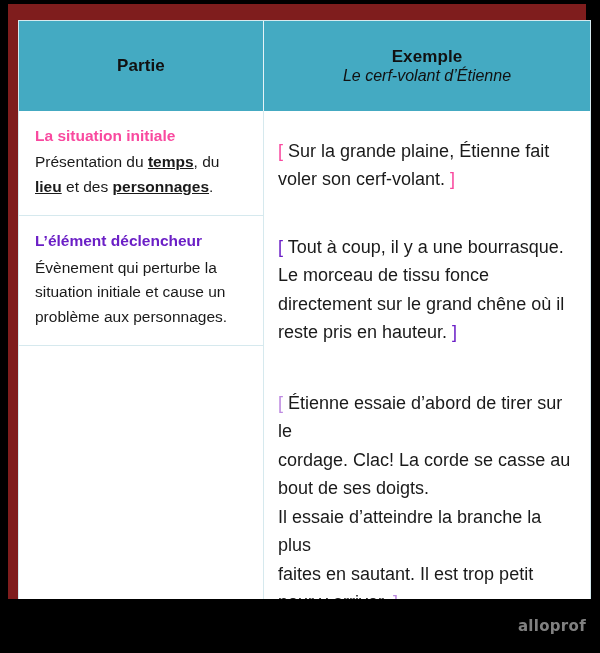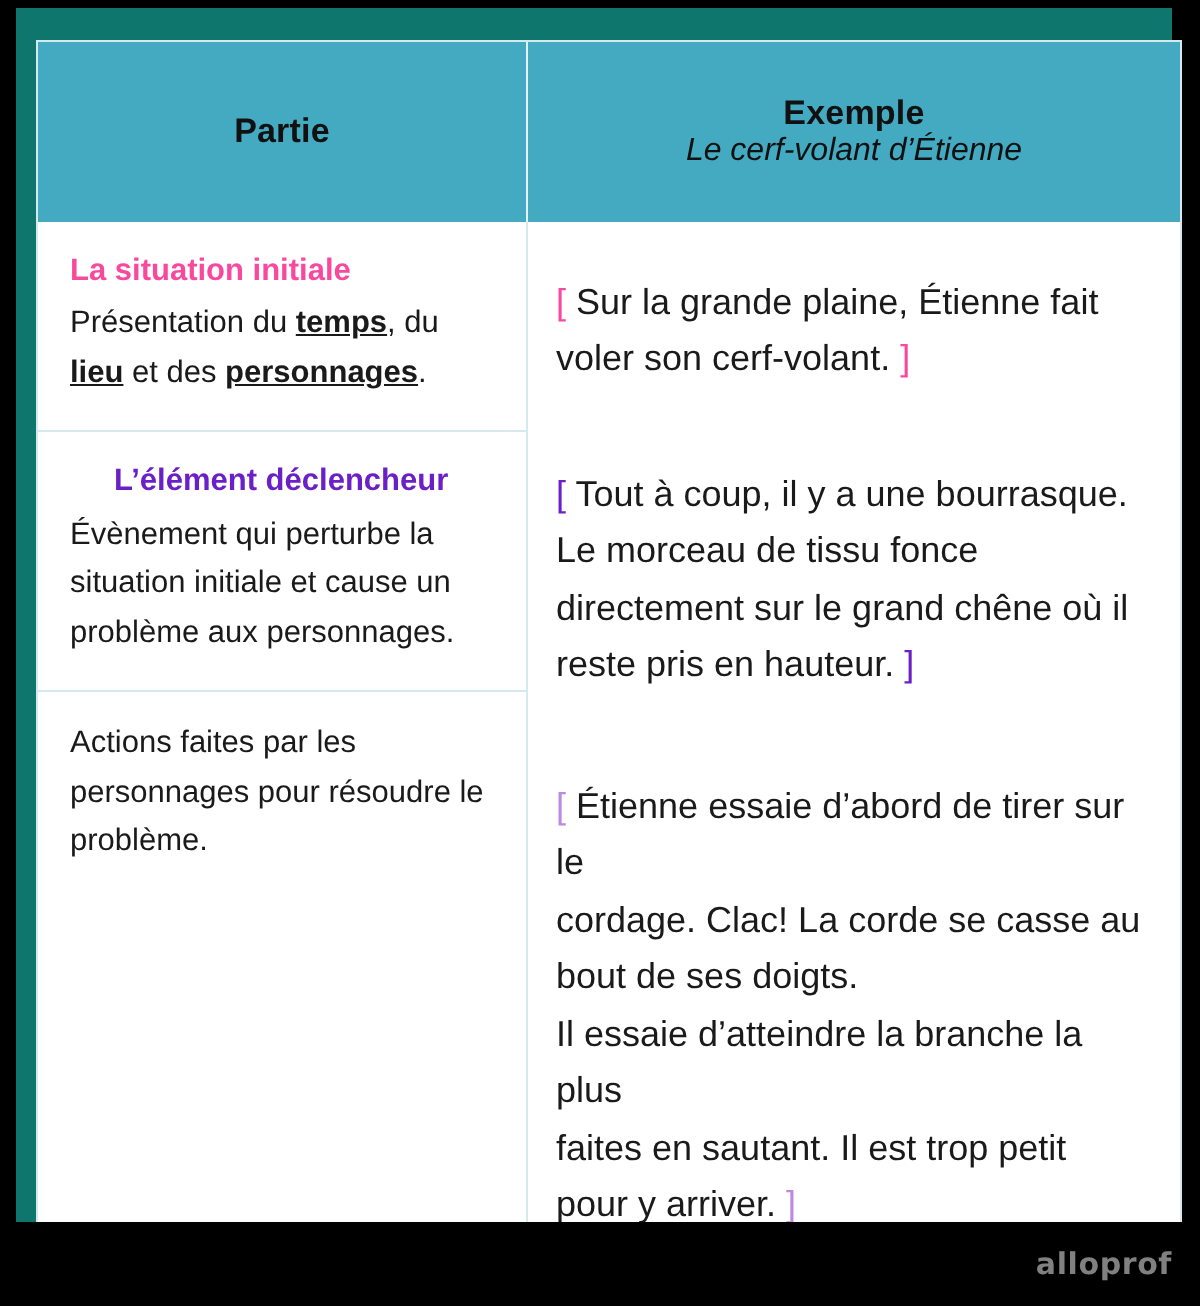--- a/index.html
+++ b/index.html
@@ -15,30 +15,30 @@
     position: relative;
   }
 
   
   .page {
     position: absolute;
     left: 8px;
     top: 4px;
     width: 578px;
     height: 607px;
-    background: #0f766e;
+    background: #7f1d1d;
   }
 
   
   .footer-band {
     position: absolute;
     left: 0;
     bottom: 0;
     width: 600px;
-    height: 42px;
+    height: 54px;
     background: #000000;
     display: flex;
     align-items: center;
     justify-content: flex-end;
   }
   .watermark {
     color: #808080;
     font-size: 15px;
     font-weight: 700;
     letter-spacing: 0.3px;
@@ -167,25 +167,24 @@
     </div>
 
     <div class="tbody">
 
       <div class="col-part">
         <div class="part-cell">
           <div class="part-title" style="color: rgb(249, 73, 159);">La situation initiale</div>
           <div class="part-desc"><span>Présentation du </span><b>temps</b><span>, du </span><b>lieu</b><span> et des </span><b>personnages</b><span>.</span></div>
         </div>
         <div class="part-cell">
-          <div class="part-title" style="color: rgb(107, 31, 198); margin-left: 22px;">L’élément déclencheur</div>
+          <div class="part-title" style="color: rgb(107, 31, 198);">L’élément déclencheur</div>
           <div class="part-desc"><span>Évènement qui perturbe la situation initiale et cause un problème aux personnages.</span></div>
         </div>
         <div class="part-cell">
-          <div class="part-desc"><span>Actions faites par les personnages pour résoudre le problème.</span></div>
         </div>
       </div>
 
       <div class="col-example">
         <div class="ex-cell ex-1">
           <div class="ex-text">
               <span class="br"><span class="bracket" style="color: rgb(249, 73, 159);">[ </span>Sur la grande plaine, Étienne fait</span>
               <span class="br">voler son cerf-volant.<span class="bracket" style="color: rgb(249, 73, 159);"> ]</span></span>
             </div>
         </div>

